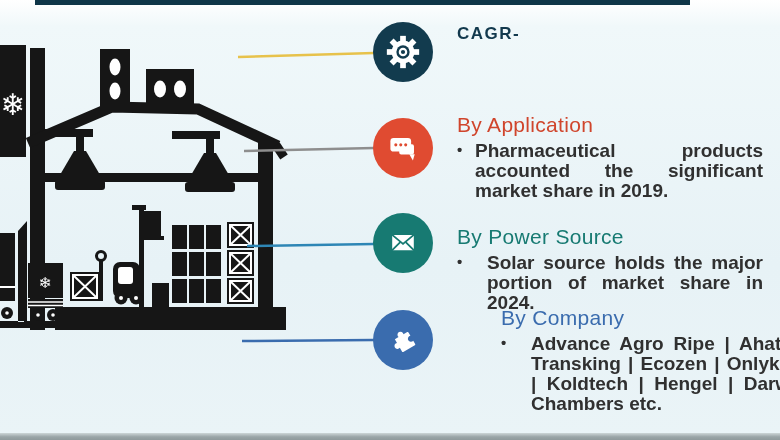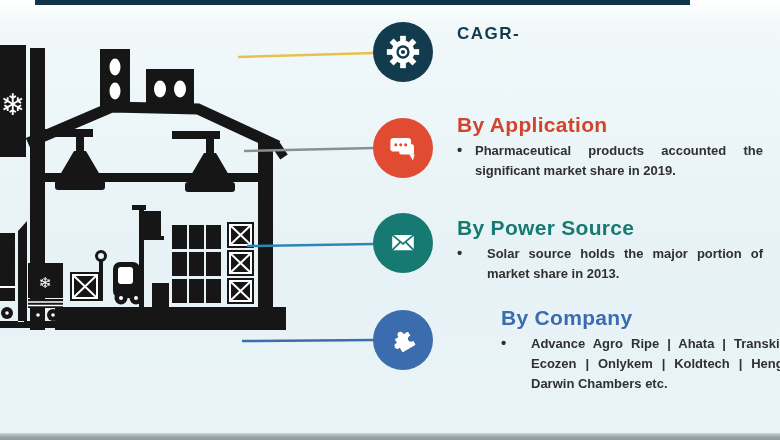--- a/index.html
+++ b/index.html
@@ -21,30 +21,30 @@
   .bubble-app     { left:373px; top:118px; background:#e04b31; }
   .bubble-power   { left:373px; top:213px; background:#177a72; }
   .bubble-company { left:373px; top:310px; background:#3a6cae; }
 
   .cagr-row { position:absolute; left:457px; top:24px; display:flex; align-items:flex-end; color:#12394d;flex-direction:column; }
   .cagr-label { font-size:17px; font-weight:700; letter-spacing:1.5px; padding-bottom:9px; }
   .cagr-value { font-size:47px; font-weight:800; line-height:0.95; margin-left:6px; letter-spacing:-1px; }
 
   .section { position:absolute; left:457px; width:306px; }
   .section-app { top:112px; }
-  .section-power { top:215px; }
+  .section-power { top:224px; }
   .section-company { top:305px;margin-left:44px; }
-  .section h2 { font-size:21px; font-weight:700; letter-spacing:.3px; line-height:25px; }
+  .section h2 { font-size:21px; font-weight:400; letter-spacing:.3px; line-height:25px; }
   .section-app h2 { color:#d0452c; }
   .section-power h2 { color:#177a72; }
   .section-company h2 { color:#3a6cae; }
   .bullet-row { display:flex; margin-top:4px; }
   .bullet-dot { font-size:15px; font-weight:700; color:#303030; width:18px; flex:none; }
   .bullet-dot.wide { width:30px; }
-  .bullet-text { font-size:13px; font-weight:700; color:#303030; line-height:20px; text-align:justify; }
+  .bullet-text { font-size:19px; font-weight:700; color:#303030; line-height:20px; text-align:justify; }
 </style>
 </head>
 <body>
 
 <div class="canvas">
 
   <div class="top-bar"></div>
 
   <svg class="illustration" viewBox="0 0 330 345">
     <g fill="#161616">
@@ -224,21 +224,21 @@
     <div class="bullet-row">
       <span class="bullet-dot">•</span>
       <span class="bullet-text">Pharmaceutical products accounted the significant  market share in 2019.</span>
     </div>
   </div>
 
   <div class="section section-power">
     <h2>By Power Source</h2>
     <div class="bullet-row">
       <span class="bullet-dot wide">•</span>
-      <span class="bullet-text">Solar source holds the major portion of market share in 2013.</span>
+      <span class="bullet-text">Solar source holds the major portion of market share in 2024.</span>
     </div>
   </div>
 
   <div class="section section-company">
     <h2>By Company</h2>
     <div class="bullet-row">
       <span class="bullet-dot wide">•</span>
       <span class="bullet-text">Advance Agro Ripe | Ahata | Transking | Ecozen | Onlykem | Koldtech | Hengel | Darwin Chambers etc.</span>
     </div>
   </div>

